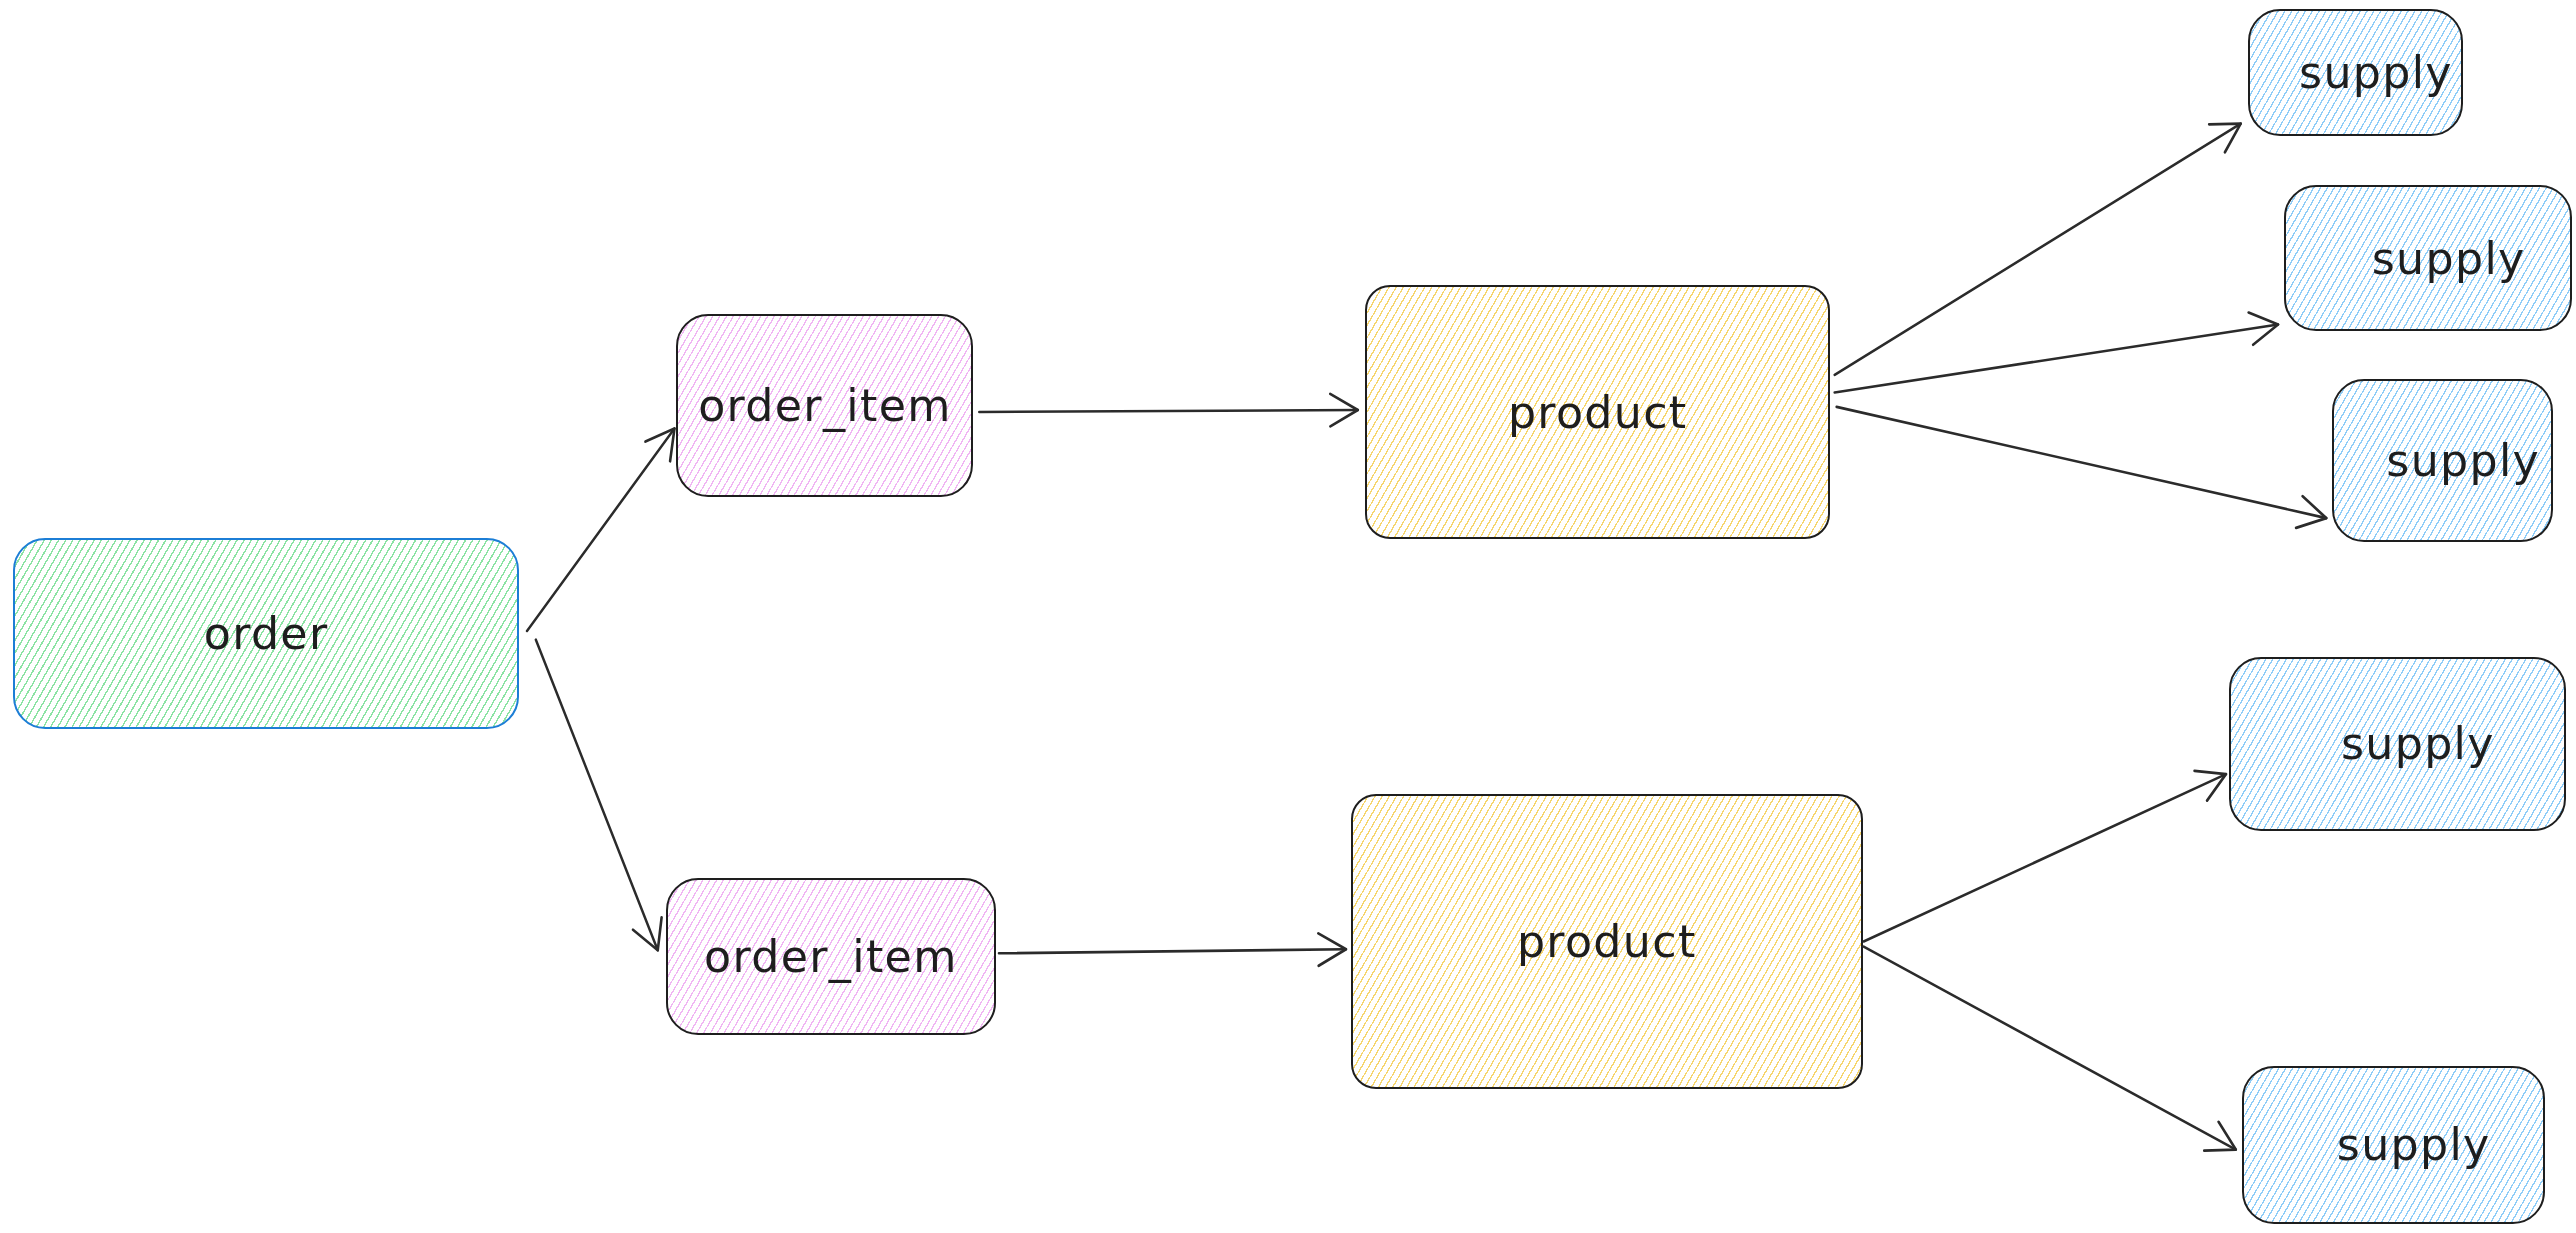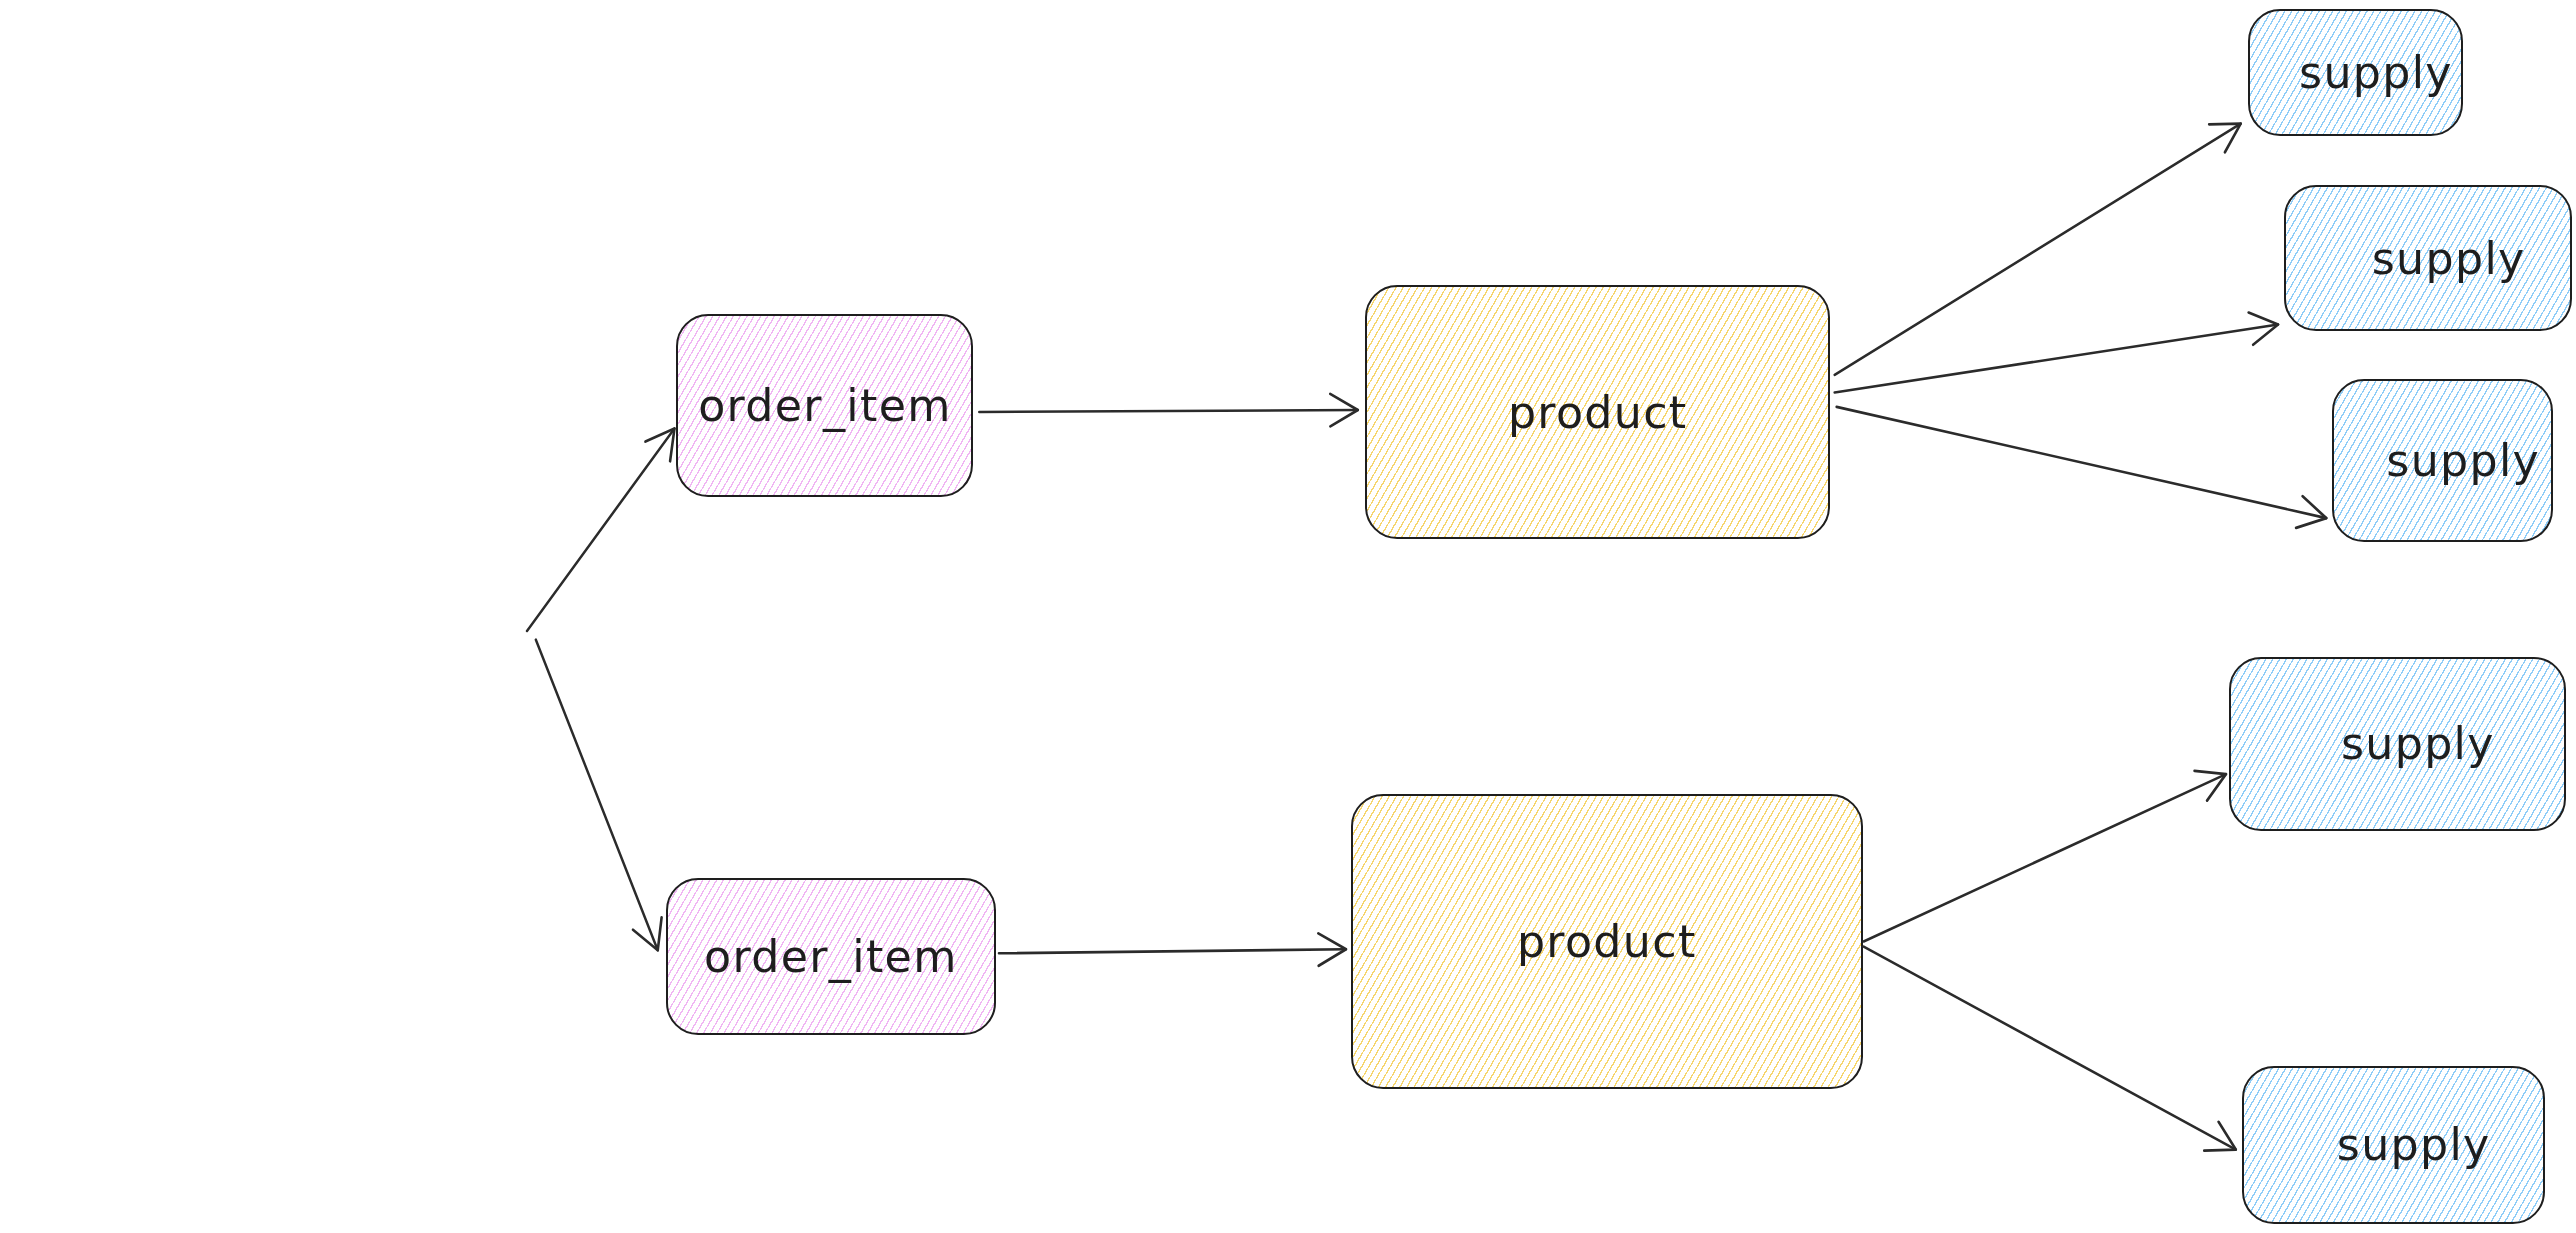--- a/index.html
+++ b/index.html
@@ -55,20 +55,21 @@
   .hatch-pink {
     background-image: repeating-linear-gradient(120deg,
       var(--order-item-hatch, #f0b6f3) 0, var(--order-item-hatch, #f0b6f3) 0.05vw,
       transparent 0.05vw, transparent 0.23vw);
     text-align: center;
   }
   .hatch-yellow {
     background-image: repeating-linear-gradient(120deg,
       var(--product-hatch, #f6d66e) 0, var(--product-hatch, #f6d66e) 0.05vw,
       transparent 0.05vw, transparent 0.24vw);
+    border-radius: 25px;
   }
   .hatch-blue {
     background-image: repeating-linear-gradient(120deg,
       var(--supply-hatch, #8fcdf8) 0, var(--supply-hatch, #8fcdf8) 0.05vw,
       transparent 0.05vw, transparent 0.23vw);
     padding-left: 41px;
   }
   
   #n-order        { left: 0.50%;  top: 43.65%; width: 19.66%; height: 15.46%; }
   #n-order-item-1 { left: 26.26%; top: 25.48%; width: 11.53%; height: 14.83%; }
@@ -79,20 +80,23 @@
   #n-supply-2     { left: 88.68%; top: 15.04%; width: 11.16%; height: 11.78%; }
   #n-supply-3     { left: 90.53%; top: 30.70%; width: 8.59%;  height: 13.28%; }
   #n-supply-4     { left: 86.53%; top: 53.26%; width: 13.07%; height: 14.16%; }
   #n-supply-5     { left: 87.02%; top: 86.47%; width: 11.77%; height: 12.78%; }
 </style>
 </head>
 <body>
 
 <div class="canvas">
 
+  <div class="node hatch-green" id="n-order">
+    <span class="label">order</span>
+  </div>
 
   <div class="node hatch-pink" id="n-order-item-1">
     <span class="label">order_item</span>
   </div>
 
   <div class="node hatch-pink" id="n-order-item-2">
     <span class="label">order_item</span>
   </div>
 
   <div class="node hatch-yellow" id="n-product-1">

